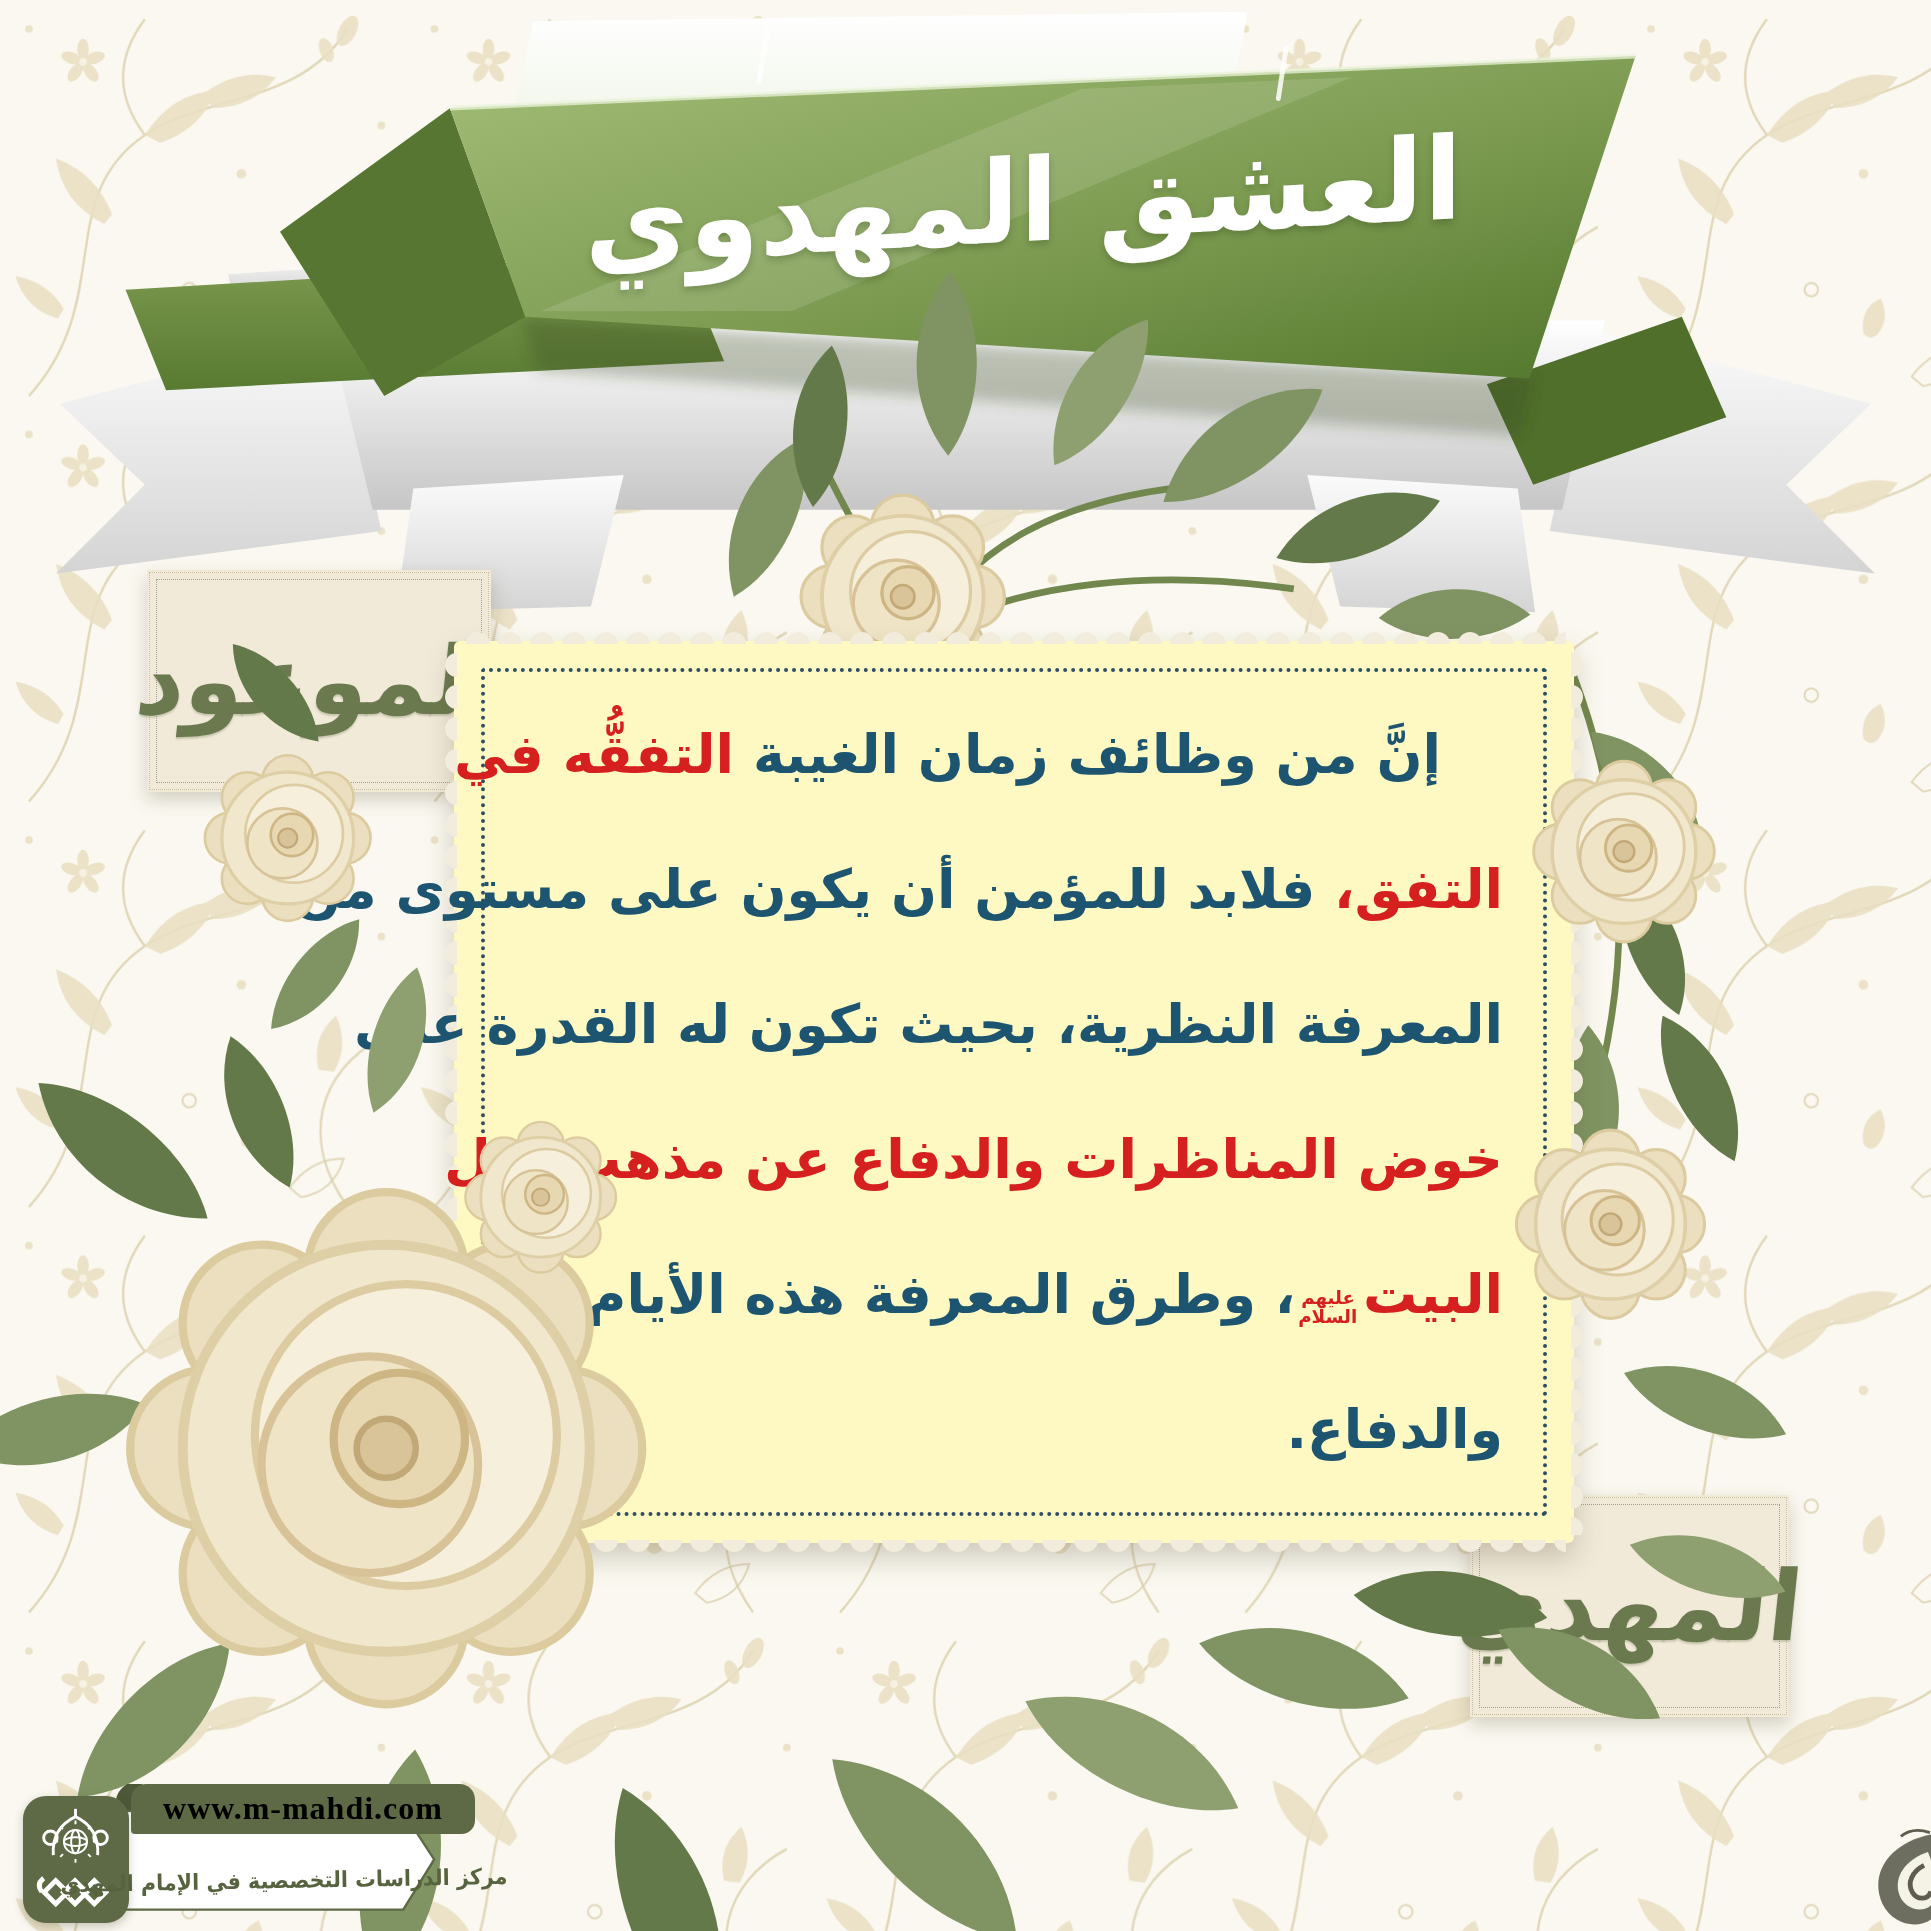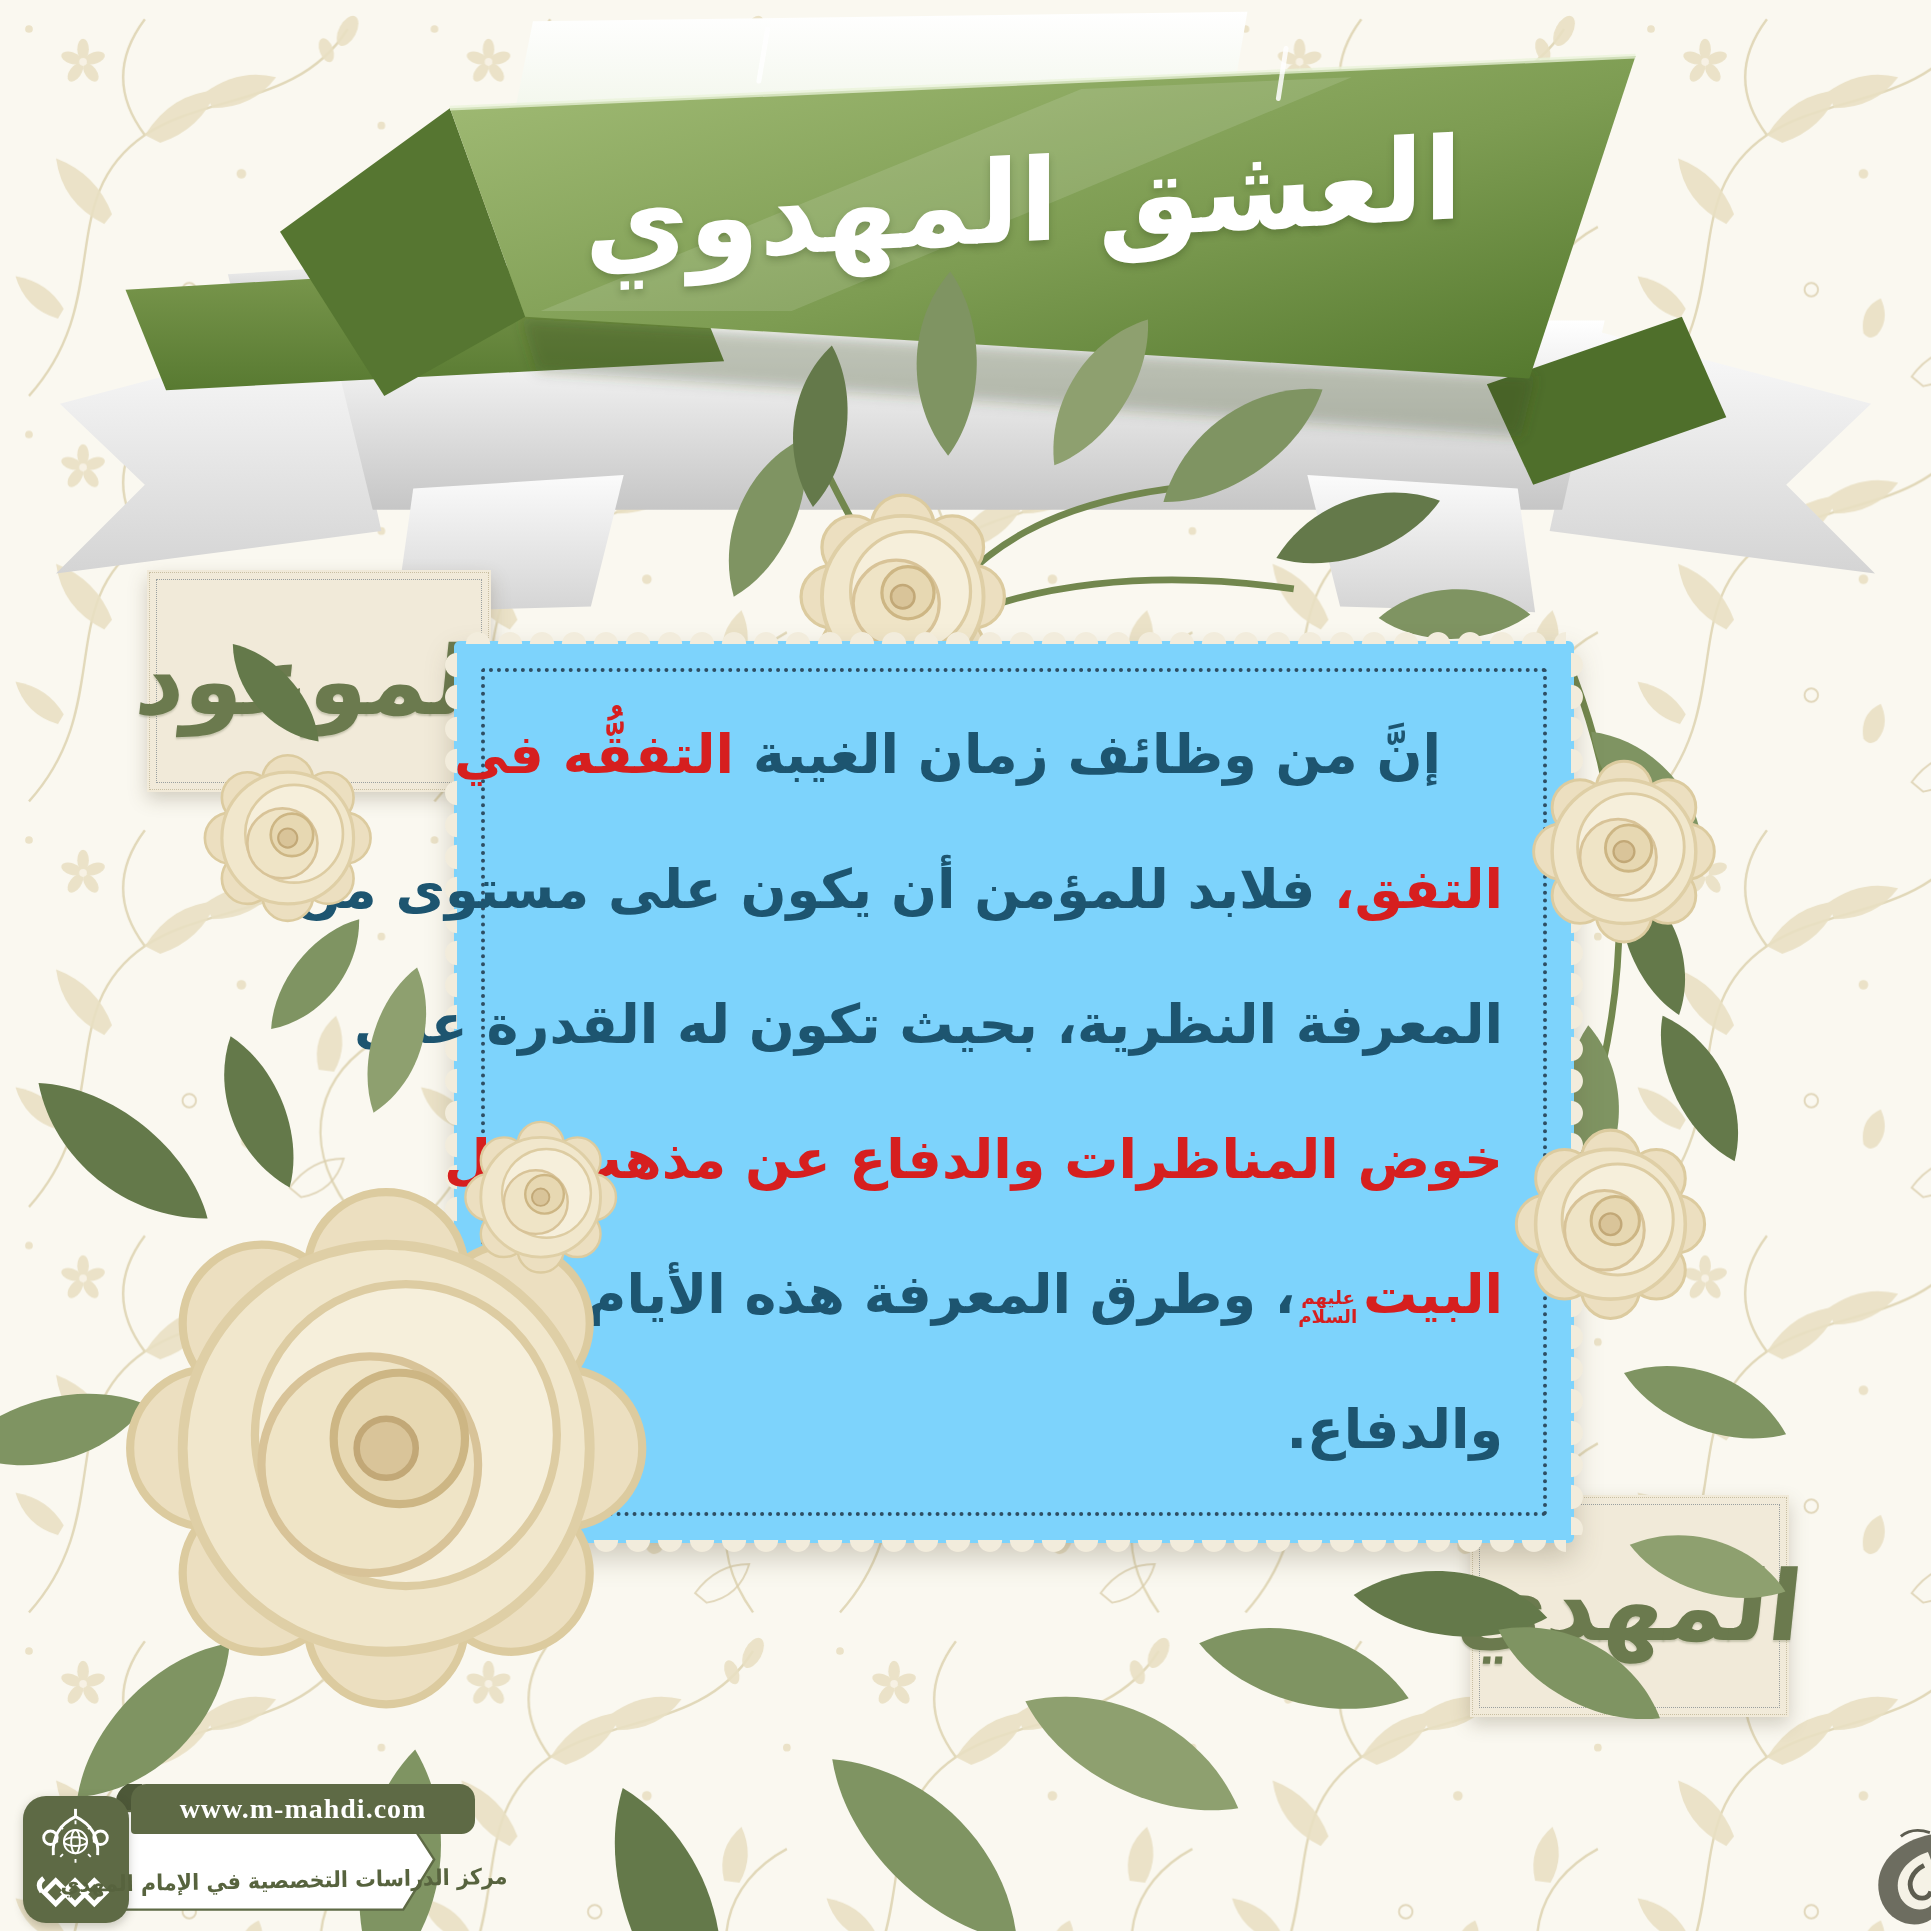--- a/index.html
+++ b/index.html
@@ -35,21 +35,21 @@
     text-shadow:0 1.9px 1.9px rgba(80,90,50,.25);
   }
   #stamp-mawood{left:147px;top:570px;width:344px;height:222px;}
   #stamp-mawood .stamp-text{font-size:95px;}
   #stamp-mahdi{left:1470px;top:1495px;width:319px;height:222px;}
   #stamp-mahdi .stamp-text{font-size:97px;}
 
   
   #quote-box{
     left:454px;top:641px;width:1120px;height:902px;
-    background:#7dd3fc;border-radius:5.8px;
+    background:#fef9c3;border-radius:5.8px;
     box-shadow:0 13.5px 29px rgba(90,80,50,.28);
     z-index:6;
   }
   .sc{position:absolute;}
   .sc-top{left:7.7px;right:7.7px;top:-16.4px;height:19.3px;
     background-image:radial-gradient(circle at 50% 100%, #f2ecdc 0 11.6px, rgba(0,0,0,0) 12.6px);
     background-size:32px 19.3px;background-repeat:repeat-x;}
   .sc-bottom{left:7.7px;right:7.7px;bottom:-16.4px;height:19.3px;
     background-image:radial-gradient(circle at 50% 0%, #f2ecdc 0 11.6px, rgba(0,0,0,0) 12.6px);
     background-size:32px 19.3px;background-repeat:repeat-x;}
@@ -80,22 +80,22 @@
   #logo-square{
     position:absolute;left:1.9px;top:13.5px;width:106px;height:127px;
     background:#5e6a45;border-radius:23px;
     display:flex;align-items:center;justify-content:center;
     box-shadow:0 3.9px 9.7px rgba(60,60,40,.25);
   }
   #www-band{
     position:absolute;left:110px;top:1.9px;width:344px;height:50px;
     background:#5e6a45;border-radius:15.4px 15.4px 13.5px 3.9px;
     display:flex;align-items:center;justify-content:center;
-    color:#ffffff;font-family:"Liberation Serif","DejaVu Serif",serif;
-    font-weight:bold;font-size:28px;letter-spacing:1px;
+    color:#000000;font-family:"Liberation Serif","DejaVu Serif",serif;
+    font-weight:bold;font-size:32px;letter-spacing:1px;
   }
   #org-text{
     position:absolute;left:118px;top:62px;width:290px;height:73px;
     display:flex;align-items:center;justify-content:center;
     color:#57633e;font-weight:bold;font-size:22px;white-space:nowrap;
     transform:scaleX(.94) rotate(-1deg);
   }
   .z1{z-index:1}.z2{z-index:2}.z4{z-index:4}.z7{z-index:7}.z8{z-index:8}
 </style>
 </head>

